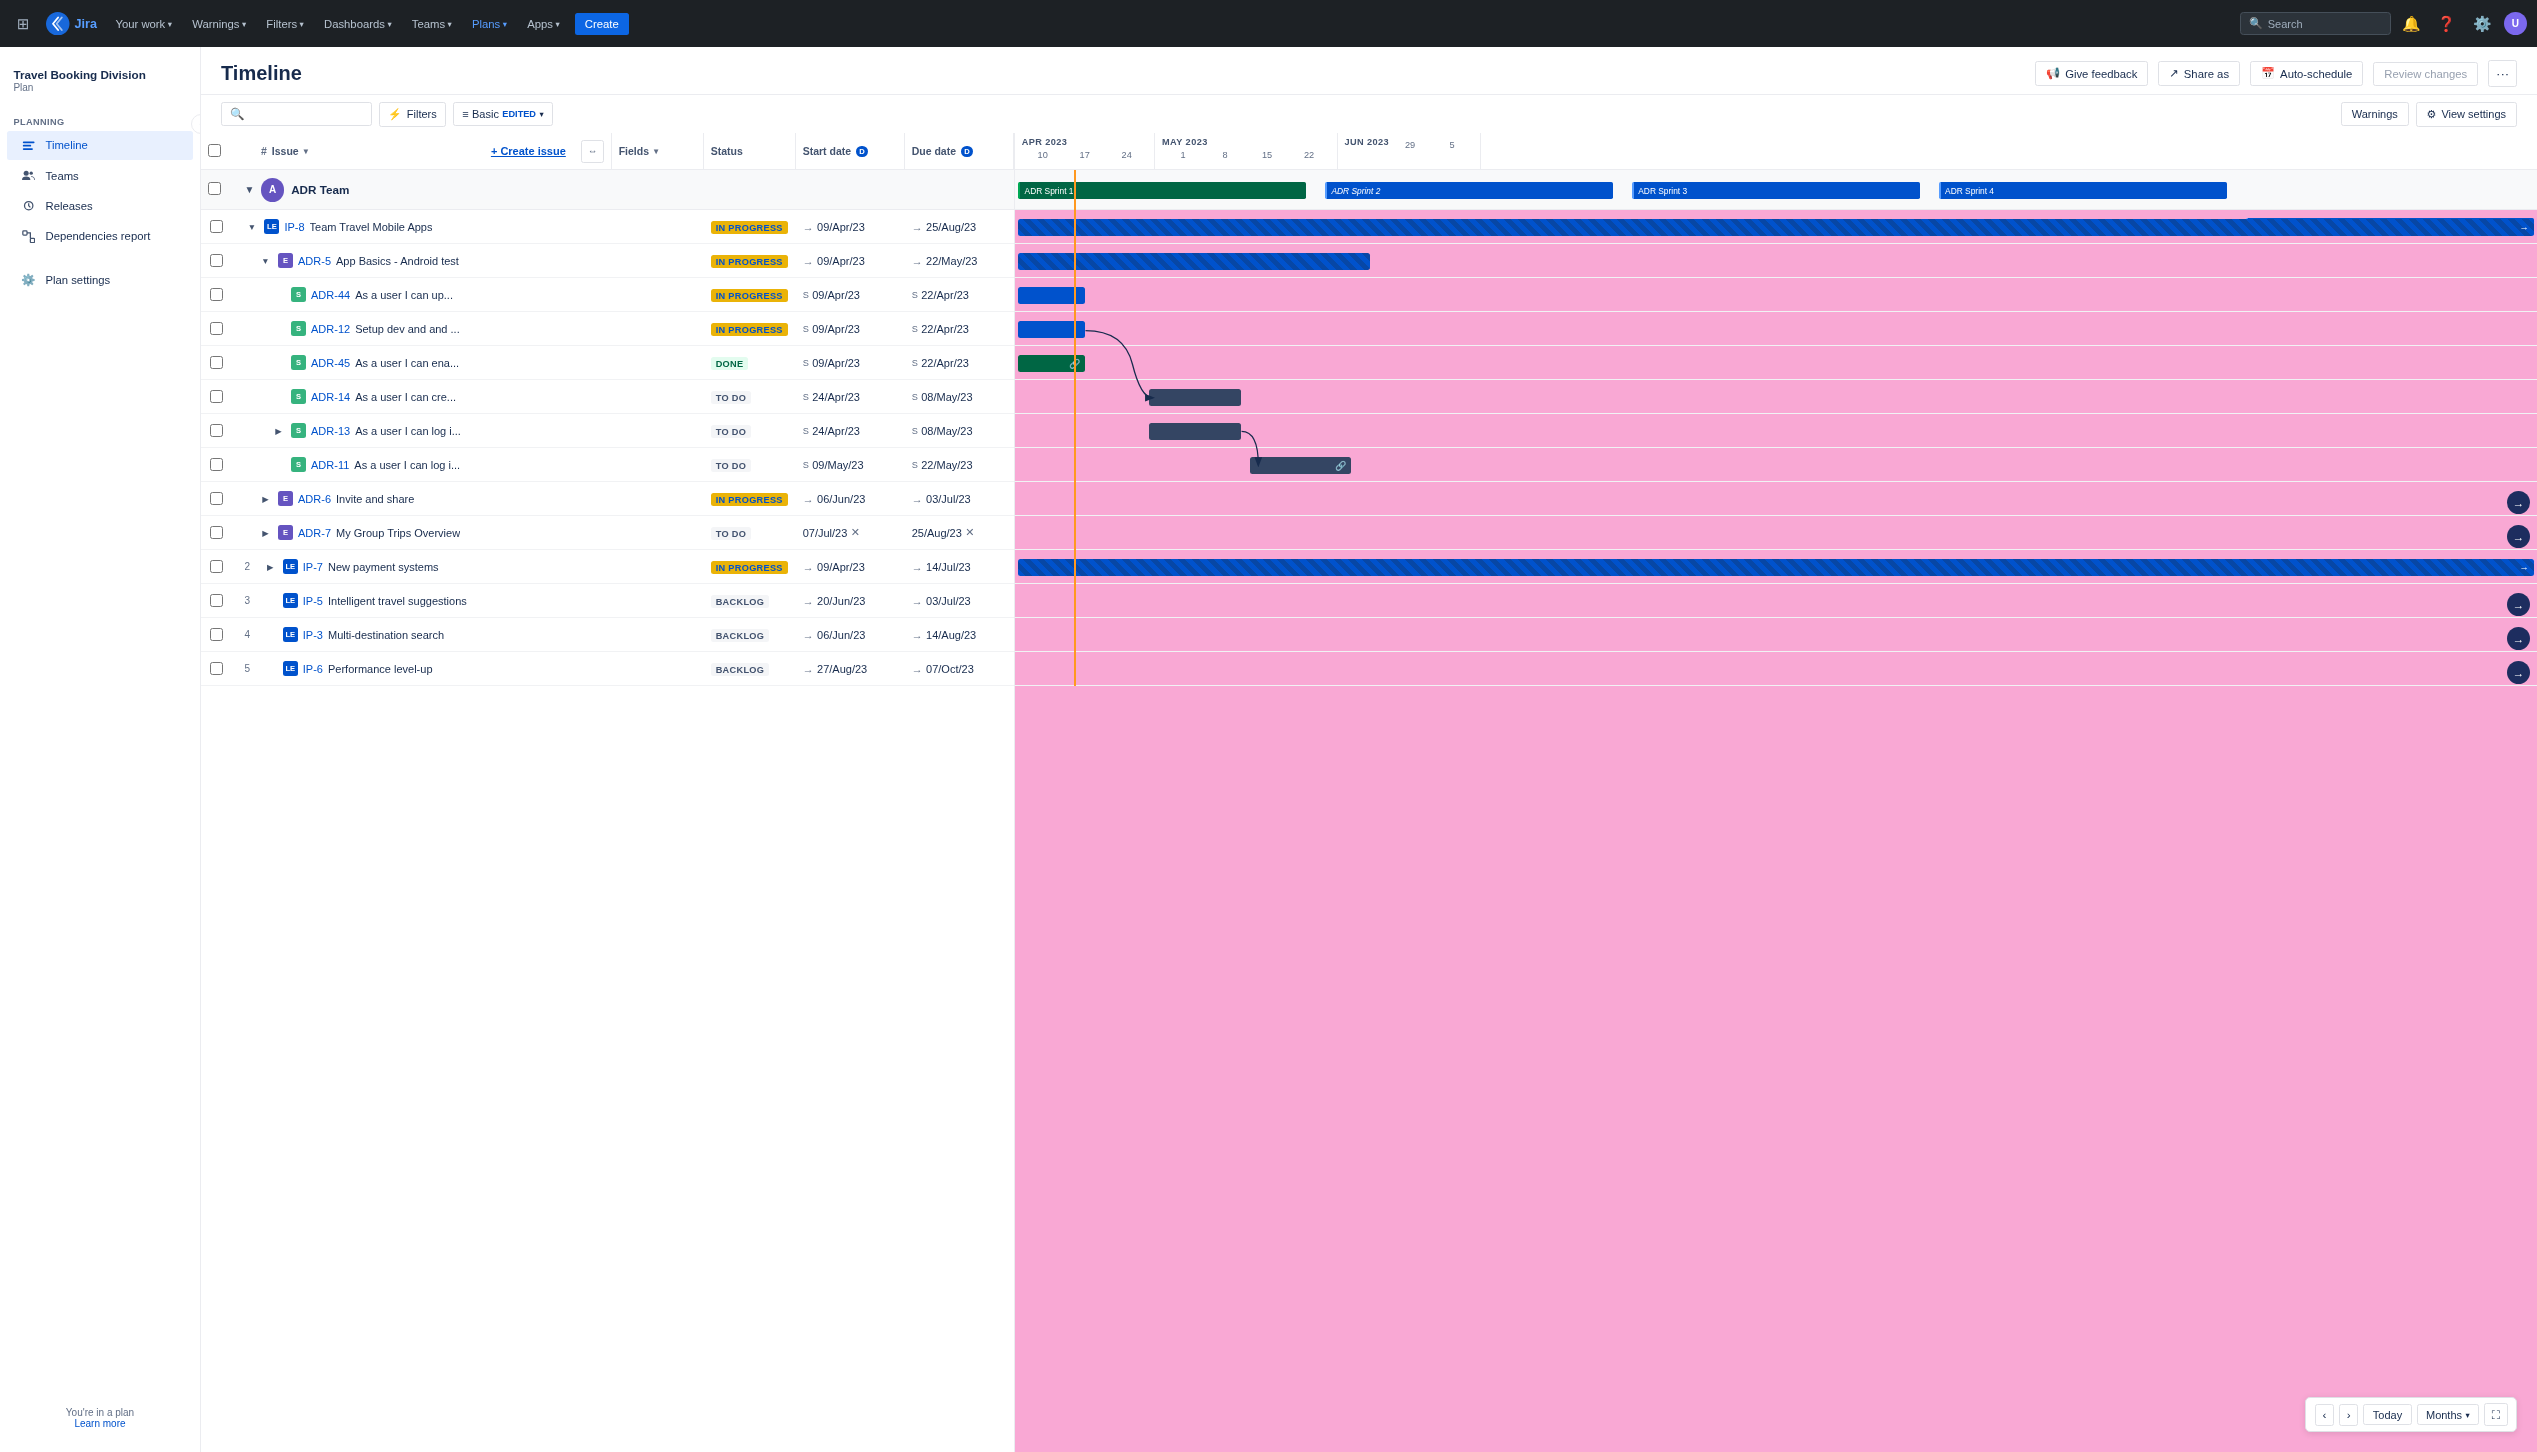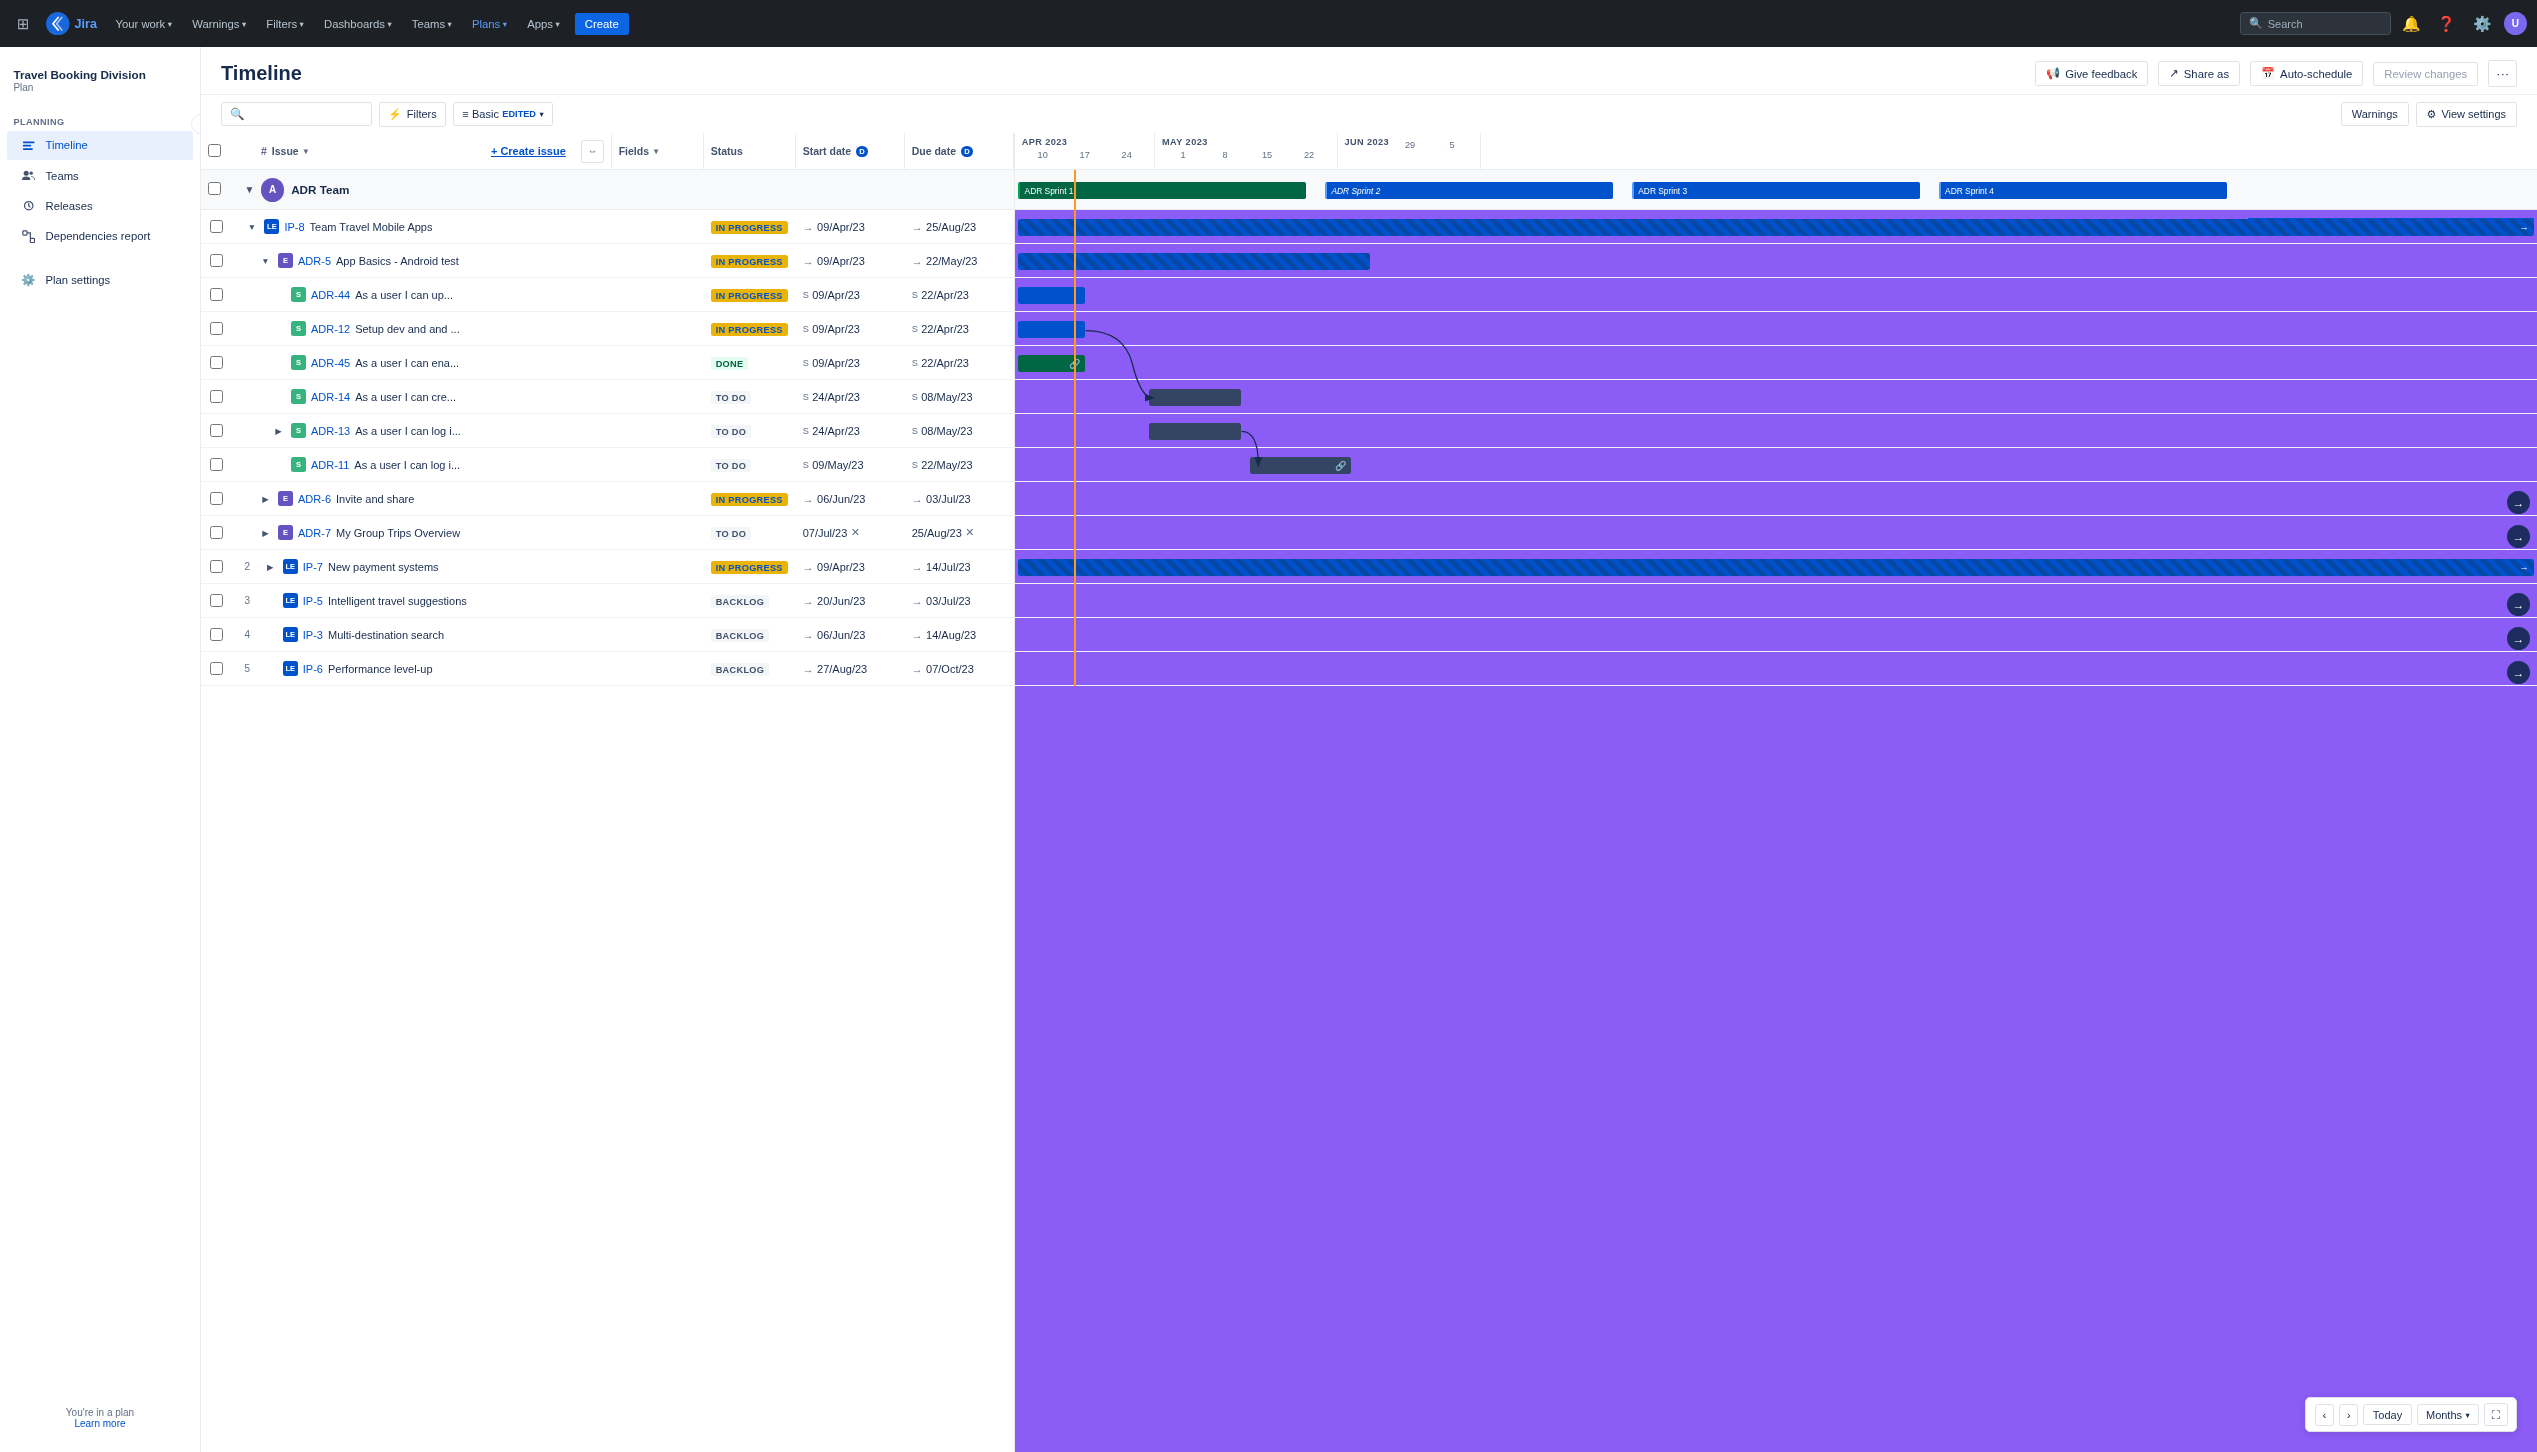--- a/index.html
+++ b/index.html
@@ -104,21 +104,21 @@
     .date-clear { color: #626f86; font-size: 11px; cursor: pointer; }
 
     
     .team-header-row { display: flex; align-items: center; height: 40px; border-bottom: 0.8px solid #ebecf0; background: #f8f9fa; }
     .team-header-main { flex: 1; display: flex; align-items: center; gap: 6.7px; padding-left: 13.4px; }
     .team-chevron { font-size: 10px; color: #44546f; cursor: pointer; }
     .team-avatar { width: 23.5px; height: 23.5px; border-radius: 50%; background: #6554c0; display: flex; align-items: center; justify-content: center; color: white; font-size: 10px; font-weight: bold; }
     .team-name { font-size: 11.7px; font-weight: 600; color: #172b4d; }
 
     
-    .timeline-chart { flex: 1; overflow-x: auto; overflow-y: auto; background: #8b5cf6; position: relative; }
+    .timeline-chart { flex: 1; overflow-x: auto; overflow-y: auto; background: #f9a8d4; position: relative; }
     .chart-header { height: 37px; background: #fff; border-bottom: 0.8px solid #ebecf0; display: flex; align-items: stretch; position: sticky; top: 0; z-index: 4; min-width: 503px; }
 
     
     .chart-body { position: relative; min-width: 503px; }
     .chart-row { height: 34px; border-bottom: 0.8px solid #f1f2f4; position: relative; }
     .chart-row.team-header-chart { height: 40px; background: #f8f9fa; border-bottom: 0.8px solid #ebecf0; }
     .today-line { position: absolute; top: 0; bottom: 0; width: 1.7px; background: #ff991f; z-index: 3; }
 
     
     .timeline-nav { position: fixed; bottom: 20px; right: 20px; display: flex; align-items: center; gap: 5px; background: #fff; border: 0.8px solid #dfe1e6; border-radius: 5px; padding: 5px 8.4px; box-shadow: 0 1.7px 6.7px rgba(0,0,0,0.1); z-index: 20; }

